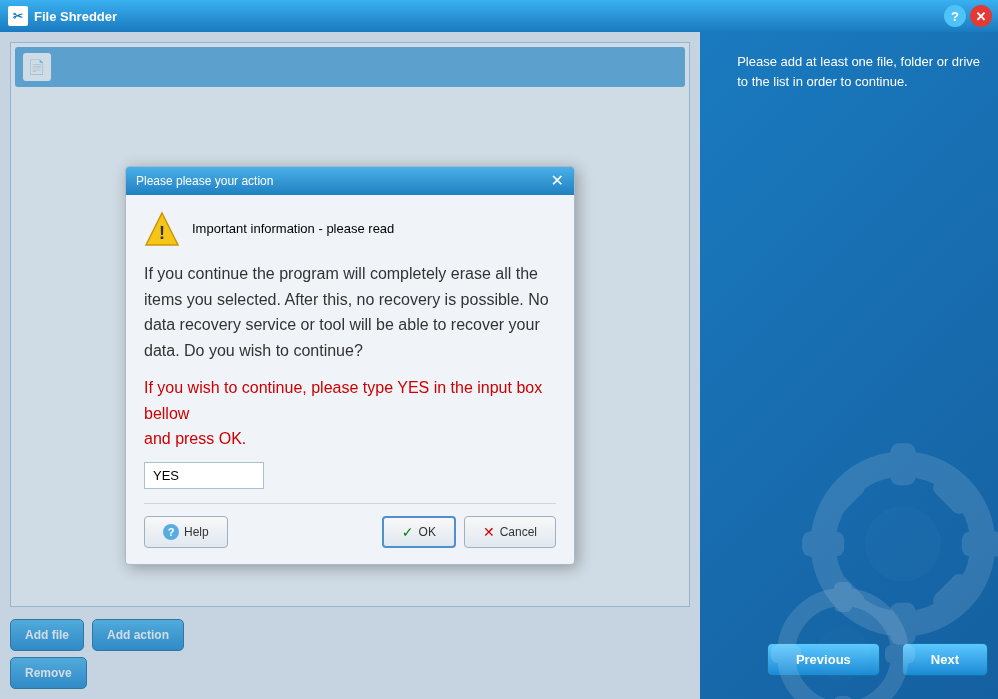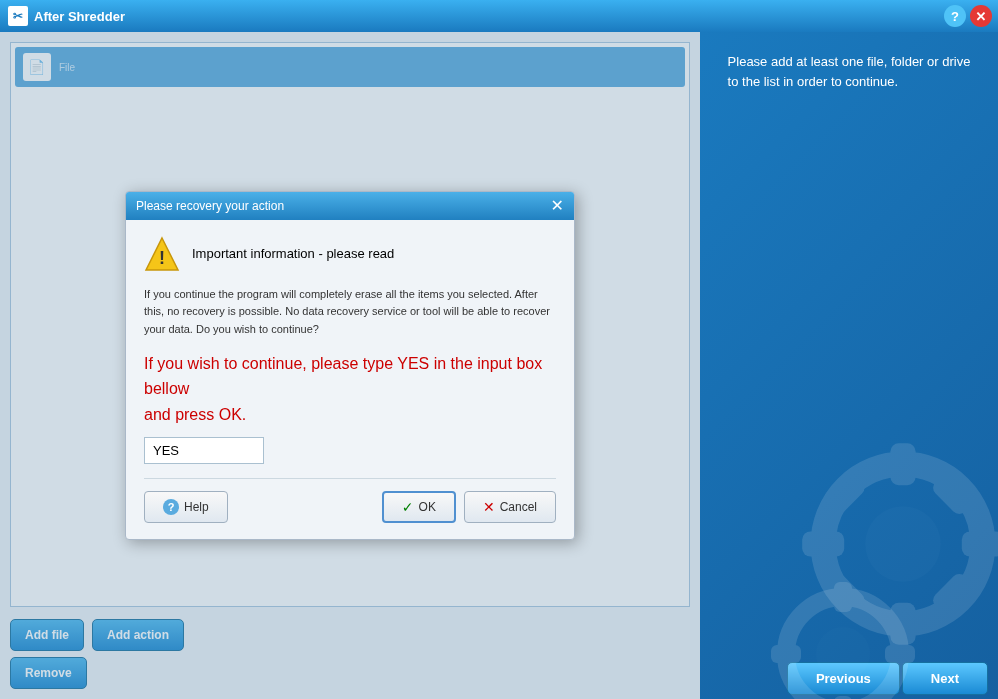--- a/index.html
+++ b/index.html
@@ -119,43 +119,43 @@
     #remove-row {
       margin-top: 6px;
     }
 
     
     #right-panel {
       flex: 1;
       background: linear-gradient(135deg, #1a7abf, #1560a0);
       display: flex;
       flex-direction: column;
-      align-items: center;
+      align-items: flex-end;
       padding: 20px 18px;
       position: relative;
       overflow: hidden;
     }
 
     #right-panel .hint-text {
       color: white;
       font-size: 13px;
       line-height: 1.5;
       z-index: 2;
     }
 
     
     .gear-svg { position: absolute; z-index: 1; opacity: 0.12; }
 
     
     #nav-buttons {
       position: absolute;
-      bottom: 4px;
+      bottom: 23px;
       right: 10px;
       display: flex;
-      gap: 2px;
+      gap: 22px;
     }
     .btn-nav {
       background: linear-gradient(to bottom, #5cc8ff, #1a8ad4);
       color: white;
       border: 1px solid #1570a0;
       border-radius: 5px;
       padding: 8px 28px;
       cursor: pointer;
       font-size: 13px;
       font-weight: bold;
@@ -212,21 +212,21 @@
     }
 
     .warning-icon {
       width: 36px; height: 36px;
       margin-right: 12px;
       flex-shrink: 0;
     }
 
     #dialog-message {
       color: #333;
-      font-size: 11px;
+      font-size: 16px;
       line-height: 1.6;
       margin-bottom: 12px;
       margin-top: 8px;
     }
 
     #dialog-instruction {
       color: #333;
       font-size: 16px;
       line-height: 1.6;
       margin-bottom: 10px;
@@ -274,54 +274,53 @@
       background: linear-gradient(to bottom, #f8f8f8, #e0e8f0);
       border: 1px solid #a0b0c0;
       color: #333;
     }
   </style>
 </head>
 <body>
 
 <div id="title-bar">
   <div class="title-icon">✂</div>
-  <span>After Shredder</span>
+  <span>File Shredder</span>
   <div class="title-controls">
     <button class="title-btn title-btn-help">?</button>
     <button class="title-btn title-btn-close">✕</button>
   </div>
 </div>
 
 <div id="main">
 
   <div id="left-panel">
 
     <div id="file-list">
       <div class="file-item">
         <div class="file-item-icon">📄</div>
         <div class="file-item-info">
-          <span class="file-item-type">File</span>
         </div>
       </div>
     </div>
 
     <div id="bottom-buttons">
       <button class="btn-blue">Add file</button>
       <button class="btn-blue">Add action</button>
     </div>
 
     <div id="remove-row">
       <button class="btn-blue">Remove</button>
     </div>
 
     <div id="dialog-overlay">
       <div id="dialog">
 
         <div id="dialog-titlebar">
-          <span>Please recovery your action</span>
+          <span>Please please your action</span>
           <button id="dialog-close">✕</button>
         </div>
 
         <div id="dialog-body">
           <div id="dialog-header">
 
             <svg class="warning-icon" viewBox="0 0 36 36" xmlns="http://www.w3.org/2000/svg">
               <polygon points="18,2 34,34 2,34" fill="#f5c518" stroke="#c8960a" stroke-width="1.5"></polygon>
               <text x="18" y="28" text-anchor="middle" font-size="18" font-weight="bold" fill="#333">!</text>
             </svg>

